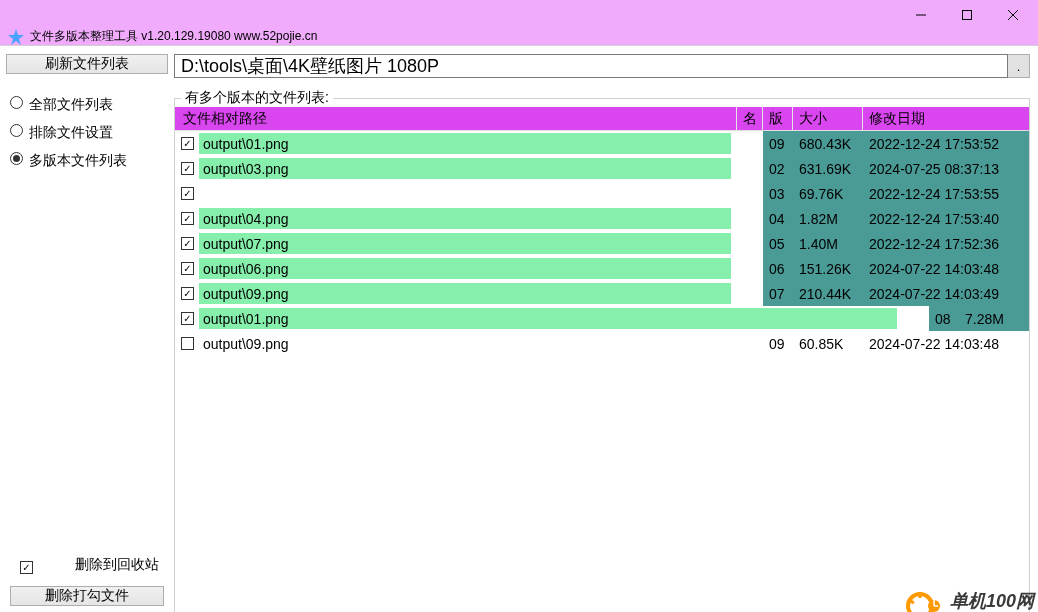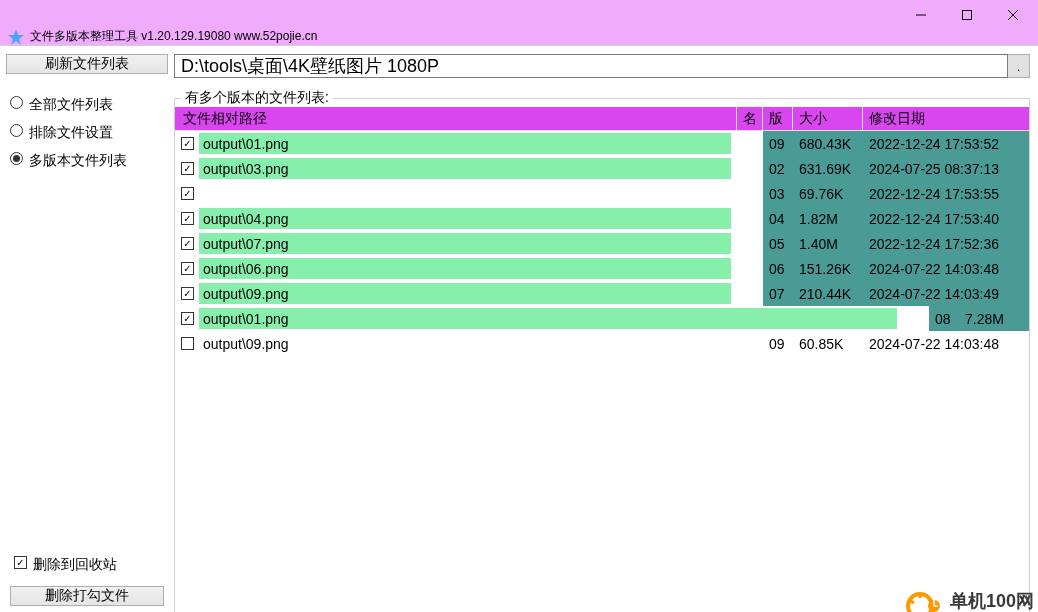--- a/index.html
+++ b/index.html
@@ -94,24 +94,25 @@
       height: 7px;
       background: #333;
       border-radius: 50%;
     }
     .sidebar-bottom {
       margin-top: auto;
       padding: 0 4px 4px;
     }
     .chk-item {
       display: flex;
-      align-items: flex-start;
-      font-size: 14px;
-      margin: 4px 0 12px 4px;
+      align-items: flex-end;
+      font-size: 14px;
+      margin: 4px 0 12px 10px;
       cursor: default;
+      gap: 36px;
     }
     .chk-box {
       width: 13px;
       height: 13px;
       border: 1px solid #333;
       margin-right: 6px;
       display: flex;
       align-items: center;
       justify-content: center;
       flex-shrink: 0;
@@ -246,20 +247,21 @@
     .watermark-text {
       display: flex;
       flex-direction: column;
       margin-left: 4px;
     }
     .wm-top {
       font-size: 18px;
       font-weight: bold;
       color: #3a3a3a;
       font-family: "Microsoft YaHei", sans-serif;
+      font-style: italic;
     }
     .wm-bot {
       font-size: 10px;
       color: #ff9900;
       text-align: right;
     }
   </style>
 </head>
 <body>
 

